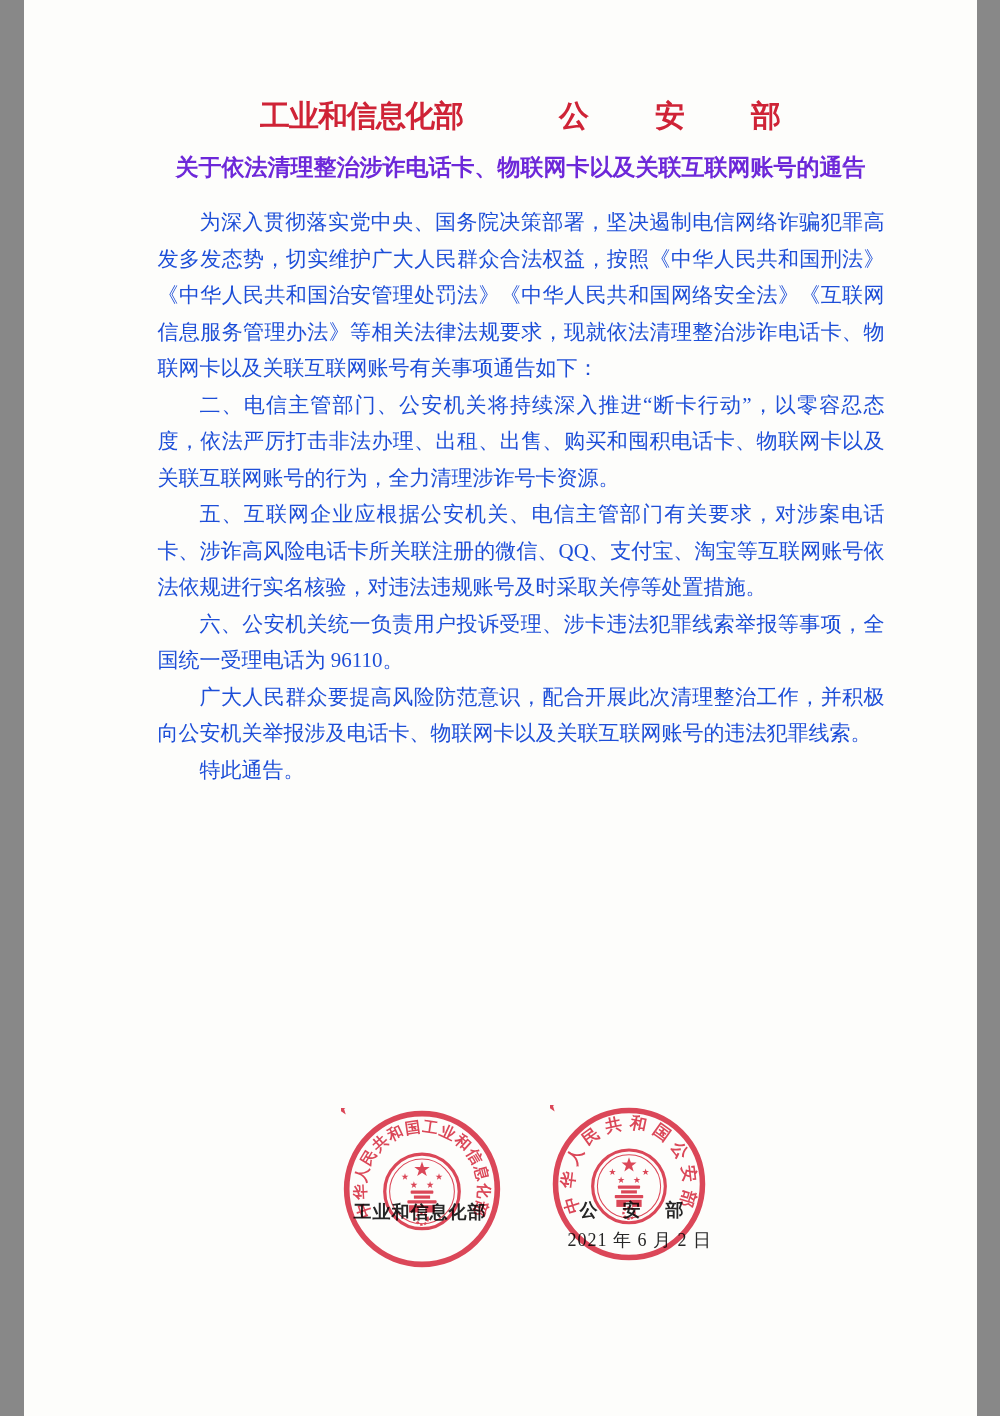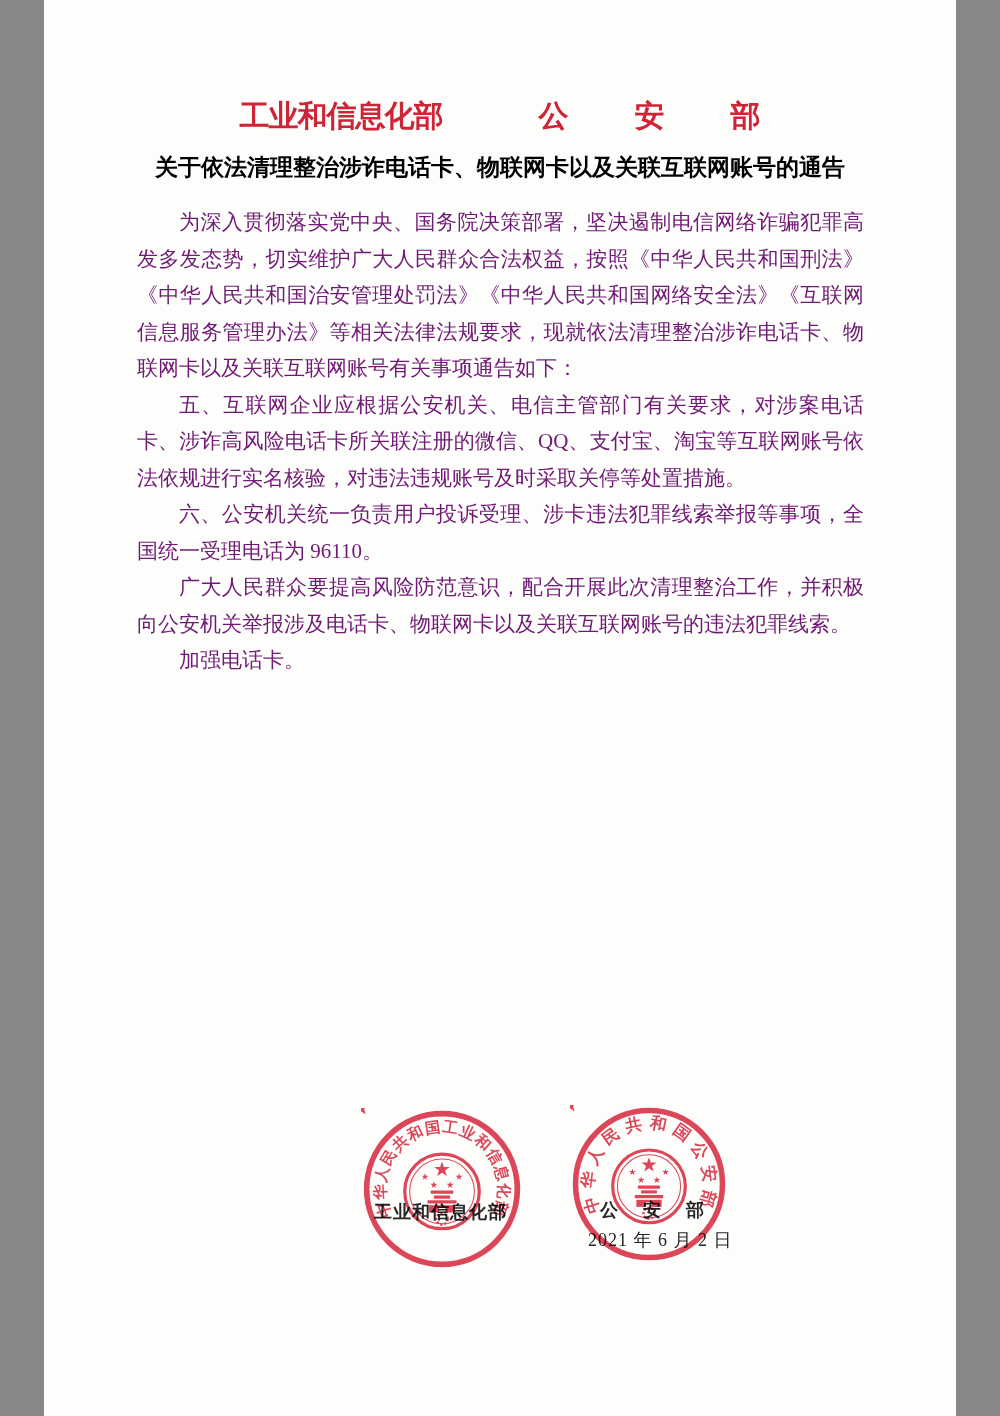--- a/index.html
+++ b/index.html
@@ -5,20 +5,21 @@
   html,body { margin:0; padding:0; }
   body { background:#888; font-family:"Liberation Serif","DejaVu Serif",serif; }
 
   .page {
     position:relative;
     width:912px; height:1416px;
     margin:0 auto;
     background:#fdfdfb;
     overflow:hidden;
     color:#1b1b1b;
+    padding-left:41px;
   }
 
   
   .ministries {
     margin-top:96px;
     text-align:center;
     font-weight:bold;
     font-size:30px;
     line-height:40px;
     color:#cf2336;
@@ -31,30 +32,30 @@
     margin-right:-2.2em; 
   }
 
   
   .doc-title {
     margin:16px 60px 2px;
     text-align:center;
     font-size:23px;
     line-height:32px;
     font-weight:bold;
-    color:#000000;
+    color:#6d28d9;
   }
 
   
   .body-text {
     margin:20px 92px 0 93px;
     font-size:21px;
     line-height:36.5px;
     text-align:justify;
-    color:#701a75;
+    color:#1d4ed8;
   }
   .body-text p { margin:0; text-indent:2em; }
 
   
   .seal { position:absolute; opacity:0.93; }
   .seal-left  { left:317px; top:1108px; width:162px; height:162px; }
   .seal-right { left:526px; top:1105px; width:158px; height:158px; }
 
   .seal-sign {
     position:absolute;
@@ -81,24 +82,25 @@
 <div class="page">
 
   <div class="ministries">
     <span class="ministry-left">工业和信息化部</span><span class="ministry-right">公安部</span>
   </div>
 
   <div class="doc-title">关于依法清理整治涉诈电话卡、物联网卡以及关联互联网账号的通告</div>
 
   <div class="body-text">
     <p>为深入贯彻落实党中央、国务院决策部署，坚决遏制电信网络诈骗犯罪高发多发态势，切实维护广大人民群众合法权益，按照《中华人民共和国刑法》《中华人民共和国治安管理处罚法》《中华人民共和国网络安全法》《互联网信息服务管理办法》等相关法律法规要求，现就依法清理整治涉诈电话卡、物联网卡以及关联互联网账号有关事项通告如下：</p>
+    <p>二、电信主管部门、公安机关将持续深入推进“断卡行动”，以零容忍态度，依法严厉打击非法办理、出租、出售、购买和囤积电话卡、物联网卡以及关联互联网账号的行为，全力清理涉诈号卡资源。</p>
     <p>五、互联网企业应根据公安机关、电信主管部门有关要求，对涉案电话卡、涉诈高风险电话卡所关联注册的微信、QQ、支付宝、淘宝等互联网账号依法依规进行实名核验，对违法违规账号及时采取关停等处置措施。</p>
     <p>六、公安机关统一负责用户投诉受理、涉卡违法犯罪线索举报等事项，全国统一受理电话为 96110。</p>
     <p>广大人民群众要提高风险防范意识，配合开展此次清理整治工作，并积极向公安机关举报涉及电话卡、物联网卡以及关联互联网账号的违法犯罪线索。</p>
-    <p>加强电话卡。</p>
+    <p>特此通告。</p>
   </div>
 
   <svg class="seal seal-left" viewBox="0 0 200 200" xmlns="http://www.w3.org/2000/svg">
     <g fill="#d93a4c" stroke="none">
       <circle cx="100" cy="100" r="93" fill="none" stroke="#d93a4c" stroke-width="7"></circle>
       <path id="arc-l" d="M 36.6 129.6 A 70 70 0 1 1 163.4 129.6" fill="none"></path>
       <text font-size="19" font-weight="bold" letter-spacing="1.5" fill="#d93a4c" font-family="Liberation Serif, DejaVu Serif, serif">
         <textPath href="#arc-l" startOffset="50%" text-anchor="middle">中华人民共和国工业和信息化部</textPath>
       </text>
 

